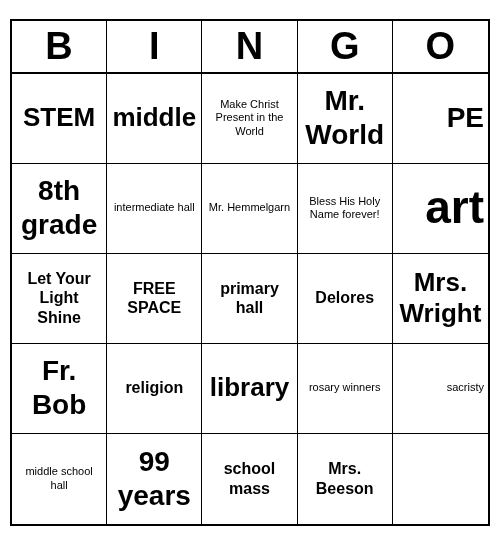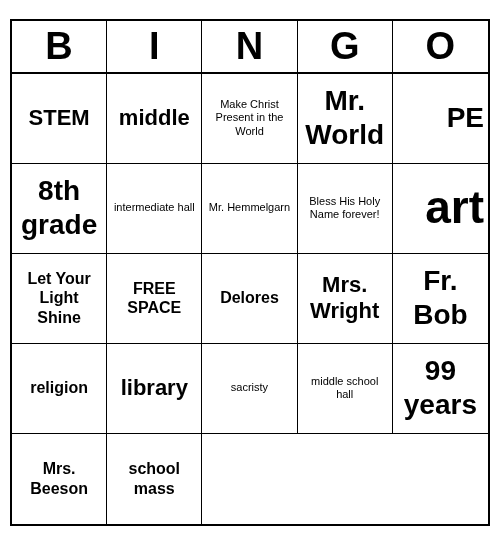--- a/index.html
+++ b/index.html
@@ -48,21 +48,21 @@
       line-height: 1.2;
     }
     .bingo-cell:nth-child(5n) {
       border-right: none;
       justify-content: flex-end;
     }
     .bingo-cell:nth-child(n+21) {
       border-bottom: none;
     }
     .text-large {
-      font-size: 22px;
+      font-size: 26px;
       font-weight: bold;
     }
     .text-medium {
       font-size: 16px;
       font-weight: bold;
     }
     .text-small {
       font-size: 11px;
     }
     .text-xlarge {
@@ -116,43 +116,49 @@
       <div class="bingo-cell">
         <span class="text-huge">art</span>
       </div>
       <div class="bingo-cell">
         <span class="text-medium">Let Your Light Shine</span>
       </div>
       <div class="bingo-cell">
         <span class="text-medium">FREE SPACE</span>
       </div>
       <div class="bingo-cell">
+        <span class="text-medium">primary hall</span>
+      </div>
+      <div class="bingo-cell">
         <span class="text-medium">Delores</span>
       </div>
       <div class="bingo-cell">
         <span class="text-large">Mrs. Wright</span>
       </div>
       <div class="bingo-cell">
         <span class="text-xlarge">Fr. Bob</span>
       </div>
       <div class="bingo-cell">
         <span class="text-medium">religion</span>
       </div>
       <div class="bingo-cell">
         <span class="text-large">library</span>
       </div>
       <div class="bingo-cell">
+        <span class="text-small">rosary winners</span>
+      </div>
+      <div class="bingo-cell">
         <span class="text-small">sacristy</span>
       </div>
       <div class="bingo-cell">
         <span class="text-small">middle school hall</span>
       </div>
       <div class="bingo-cell">
         <span class="text-xlarge">99 years</span>
       </div>
       <div class="bingo-cell">
-        <span class="text-medium">Mrs. Beeson</span>
+        <span class="text-medium">school mass</span>
       </div>
       <div class="bingo-cell">
-        <span class="text-medium">school mass</span>
+        <span class="text-medium">Mrs. Beeson</span>
       </div>
     </div>
 </div>
 
 </body></html>

